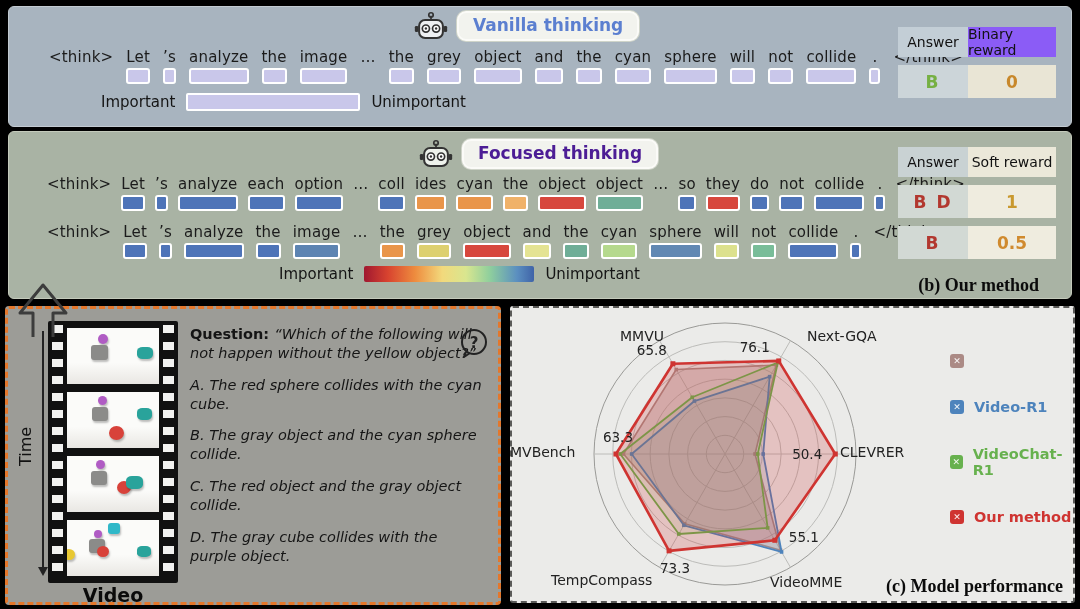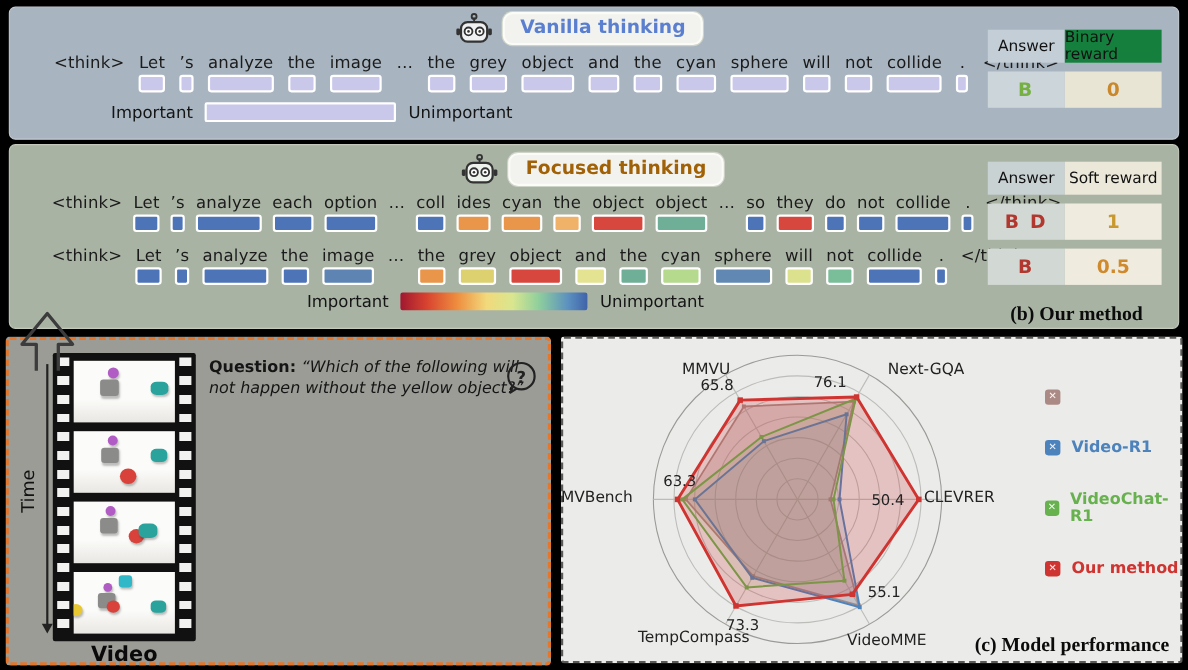--- a/index.html
+++ b/index.html
@@ -19,21 +19,21 @@
   .tok .w{font-size:15px;color:#1b1b1b;text-align:center;white-space:nowrap;line-height:1.15;letter-spacing:.2px;}
   .tok .b{height:12px;border:2px solid #fff;border-radius:3px;min-width:7px;}
   .imp-row{position:absolute;display:flex;align-items:center;gap:11px;font-size:15px;color:#151515;}
   .imp-bar{width:170px;height:14px;border:2px solid #fff;border-radius:2px;}
   .imp-bar.uniform{background:#c9c7ea;}
   .imp-bar.gradient{border:none;height:16px;border-radius:2px;
      background:linear-gradient(90deg,#a01830 0%,#d8432f 14%,#ee8c3e 30%,#f2d97c 46%,#d9e68f 60%,#8fcf9d 74%,#5b8fc0 90%,#3f63a8 100%);}
   .rtable{position:absolute;display:grid;grid-template-columns:70px 88px;row-gap:8px;}
   .rtable .cell{height:30px;display:flex;align-items:center;justify-content:center;font-size:14px;color:#111;}
   .rtable .val{height:33px;font-size:17px;font-weight:bold;}
-  #panel-a .h-ans{background:#c3ced6;} #panel-a .h-rew{background:#15803d;}
+  #panel-a .h-ans{background:#c3ced6;} #panel-a .h-rew{background:#8b5cf6;}
   #panel-a .d-ans{background:#ccd5d9;} #panel-a .d-rew{background:#e9e5d5;}
   #panel-b .h-ans{background:#c9d2d3;} #panel-b .h-rew{background:#ebe8d9;}
   #panel-b .d-ans{background:#d2d9d4;} #panel-b .d-rew{background:#efecdf;}
   .cap{position:absolute;font-family:"Liberation Serif",serif;font-weight:bold;font-size:18px;color:#0b0b0b;white-space:nowrap;}
 
   
   #strip{position:absolute;left:40px;top:12px;width:130px;height:262px;background:#111;border-radius:2px;}
   .holes{position:absolute;top:4px;bottom:4px;width:11px;background:repeating-linear-gradient(180deg,#f2f2f0 0 8px,#111 8px 17px);}
   .holes.l{left:4px;} .holes.r{right:4px;}
   .frame{position:absolute;left:19px;width:92px;height:56px;background:linear-gradient(180deg,#fbfbf9 0 62%,#e9e7e3 100%);overflow:hidden;}
@@ -174,21 +174,21 @@
         <line x1="20" y1="5" x2="20" y2="10" stroke="#333" stroke-width="2"></line>
         <circle cx="20" cy="4" r="2.6" fill="none" stroke="#333" stroke-width="2"></circle>
         <rect x="6" y="10" width="28" height="21" rx="7" fill="#eef2ec" stroke="#333" stroke-width="2.4"></rect>
         <circle cx="14" cy="20" r="4.2" fill="#fff" stroke="#333" stroke-width="2"></circle>
         <circle cx="26" cy="20" r="4.2" fill="#fff" stroke="#333" stroke-width="2"></circle>
         <circle cx="14" cy="20" r="1.4" fill="#333"></circle>
           <circle cx="26" cy="20" r="1.4" fill="#333"></circle>
         <rect x="1" y="17" width="4" height="7" rx="1.5" fill="#333"></rect>
           <rect x="35" y="17" width="4" height="7" rx="1.5" fill="#333"></rect>
       </svg>
-      <span class="pill" style="color:#a16207;">Focused thinking</span>
+      <span class="pill" style="color:#4c1d95;">Focused thinking</span>
     </div>
     <div id="tokrow-b1" class="tokrow" style="left:38px;top:44px;gap:10px;">
         <div class="tok">
           <span class="w">&lt;think&gt;</span>
           <div class="b" style="visibility: hidden;"></div>
         </div>
         <div class="tok">
           <span class="w">Let</span>
           <div class="b" style="background: rgb(78, 116, 184);"></div>
         </div>
@@ -398,20 +398,26 @@
           <div class="obj" style="left: 29%; top: 18%; width: 8px; height: 8px; background: rgb(176, 92, 196); border-radius: 50%;"></div>
           <div class="obj" style="left: 24%; top: 34%; width: 16px; height: 14px; background: rgb(139, 139, 137); border-radius: 3px;"></div>
           <div class="obj" style="left: 33%; top: 46%; width: 12px; height: 11px; background: rgb(216, 66, 58); border-radius: 50%;"></div>
           <div class="obj" style="left: 45%; top: 6%; width: 12px; height: 11px; background: rgb(48, 184, 200); border-radius: 3px;"></div>
           <div class="obj" style="left: 76%; top: 46%; width: 14px; height: 11px; background: rgb(41, 163, 155); border-radius: 35%;"></div>
         </div>
       </div>
     <div id="video-label">Video</div>
     <div id="question">
       <span class="qhead">Question</span><span class="qhead">: </span><span class="qtext">“Which of the following will not happen without the yellow object?”</span>
+      <div id="options">
+          <div class="opt">A. The red sphere collides with the cyan cube.</div>
+          <div class="opt">B. The gray object and the cyan sphere collide.</div>
+          <div class="opt">C. The red object and the gray object collide.</div>
+          <div class="opt">D. The gray cube collides with the purple object.</div>
+        </div>
     </div>
     <svg id="q-icon" width="32" height="32" viewBox="0 0 32 32">
       <circle cx="16" cy="15" r="12" fill="none" stroke="#222" stroke-width="2"></circle>
       <path d="M8 25 L6 30 L12 26" fill="none" stroke="#222" stroke-width="2" stroke-linejoin="round"></path>
       <text x="16" y="21" text-anchor="middle" font-size="15" font-weight="bold" fill="#222" font-family="DejaVu Sans,sans-serif">?</text>
     </svg>
   </div>
 
   <div id="perf-panel" class="panel">
     <svg id="radar-svg" width="561" height="293" style="position:absolute;left:0;top:0;">
@@ -461,21 +467,21 @@
         <text x="310.2583333333333" y="151" text-anchor="end" font-size="13.5" fill="#222" font-family="DejaVu Sans,sans-serif">50.4</text>
         <text x="276.81969696969696" y="234.29024636920036" text-anchor="start" font-size="13.5" fill="#222" font-family="DejaVu Sans,sans-serif">55.1</text>
         <text x="163.07307692307688" y="264.8682722802271" text-anchor="middle" font-size="13.5" fill="#222" font-family="DejaVu Sans,sans-serif">73.3</text>
         <text x="105.94250000000001" y="134" text-anchor="middle" font-size="13.5" fill="#222" font-family="DejaVu Sans,sans-serif">63.3</text>
       </svg>
     <div id="axis-labels">
         <div class="axis-label" style="left: 108px; top: 20px;">MMVU</div>
         <div class="axis-label" style="left: 295px; top: 20px;">Next-GQA</div>
         <div class="axis-label" style="left: 328px; top: 136px;">CLEVRER</div>
         <div class="axis-label" style="left: 258px; top: 266px;">VideoMME</div>
-        <div class="axis-label" style="left: 68px; top: 264px;">TempCompass</div>
+        <div class="axis-label" style="left: 39px; top: 264px;">TempCompass</div>
         <div class="axis-label" style="left: -2px; top: 136px;">MVBench</div>
       </div>
     <div id="legend">
         <div class="lg-item" style="color: rgb(171, 138, 133);">
           <span class="lg-icon" style="background: rgb(171, 138, 133);">✕</span>
         </div>
         <div class="lg-item" style="color: rgb(77, 131, 188);">
           <span class="lg-icon" style="background: rgb(77, 131, 188);">✕</span>
           <span>Video-R1</span>
         </div>

